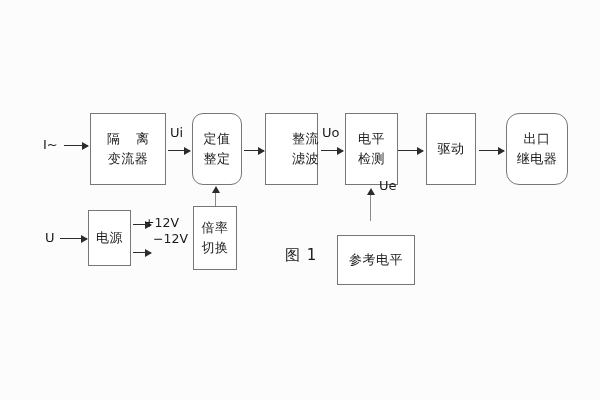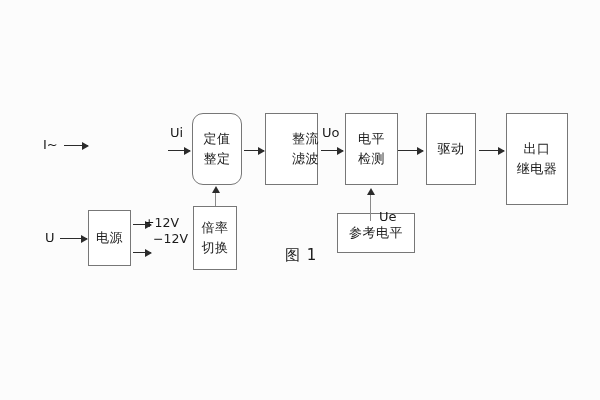--- a/index.html
+++ b/index.html
@@ -95,20 +95,24 @@
   }
 </style>
 </head>
 <body>
 
 <div id="canvas">
 
   <div class="label" style="left:43px; top:138px;">I~</div>
   <div class="arrow-h" style="left:64px; top:145px; width:24px;"></div>
 
+  <div class="box wide-gap" style="left:90px; top:113px; width:76px; height:72px;">
+    <span class="line">隔 离</span>
+    <span class="line">变流器</span>
+  </div>
 
   <div class="label" style="left:170px; top:126px;">Ui</div>
   <div class="arrow-h" style="left:168px; top:150px; width:22px;"></div>
 
   <div class="box" style="left:192px; top:113px; width:50px; height:72px;border-radius:11px;">
     <span class="line">定值</span>
     <span class="line">整定</span>
   </div>
 
   <div class="arrow-h" style="left:244px; top:150px; width:20px;"></div>
@@ -127,21 +131,21 @@
   </div>
 
   <div class="arrow-h" style="left:398px; top:150px; width:25px;"></div>
 
   <div class="box" style="left:426px; top:113px; width:50px; height:72px;">
     <span class="line">驱动</span>
   </div>
 
   <div class="arrow-h" style="left:479px; top:150px; width:25px;"></div>
 
-  <div class="box" style="left:506px; top:113px; width:62px; height:92px;">
+  <div class="box" style="left:506px; top:113px; width:62px; height:72px;border-radius:13px;">
     <span class="line">出口</span>
     <span class="line">继电器</span>
   </div>
 
   <div class="label" style="left:45px; top:231px;">U</div>
   <div class="arrow-h" style="left:60px; top:238px; width:27px;"></div>
 
   <div class="box" style="left:88px; top:210px; width:43px; height:56px;">
     <span class="line">电源</span>
   </div>
@@ -152,22 +156,22 @@
   <div class="arrow-h" style="left:133px; top:252px; width:18px;"></div>
   <div class="label small" style="left:153px; top:233px;">−12V</div>
 
   <div class="box" style="left:193px; top:206px; width:44px; height:64px;">
     <span class="line">倍率</span>
     <span class="line">切换</span>
   </div>
 
   <div class="arrow-v-up" style="left:215px; top:192px; height:14px;"></div>
 
-  <div class="box" style="left:337px; top:213px; width:78px; height:40px;">
+  <div class="box" style="left:337px; top:235px; width:78px; height:50px;">
     <span class="line">参考电平</span>
   </div>
 
   <div class="arrow-v-up" style="left:370px; top:194px; height:27px;"></div>
-  <div class="label" style="left:379px; top:210px;">Ue</div>
+  <div class="label" style="left:379px; top:179px;">Ue</div>
 
   <div class="figlabel" style="left:285px; top:246px;">图 1</div>
 
 </div>
 
 </body></html>

